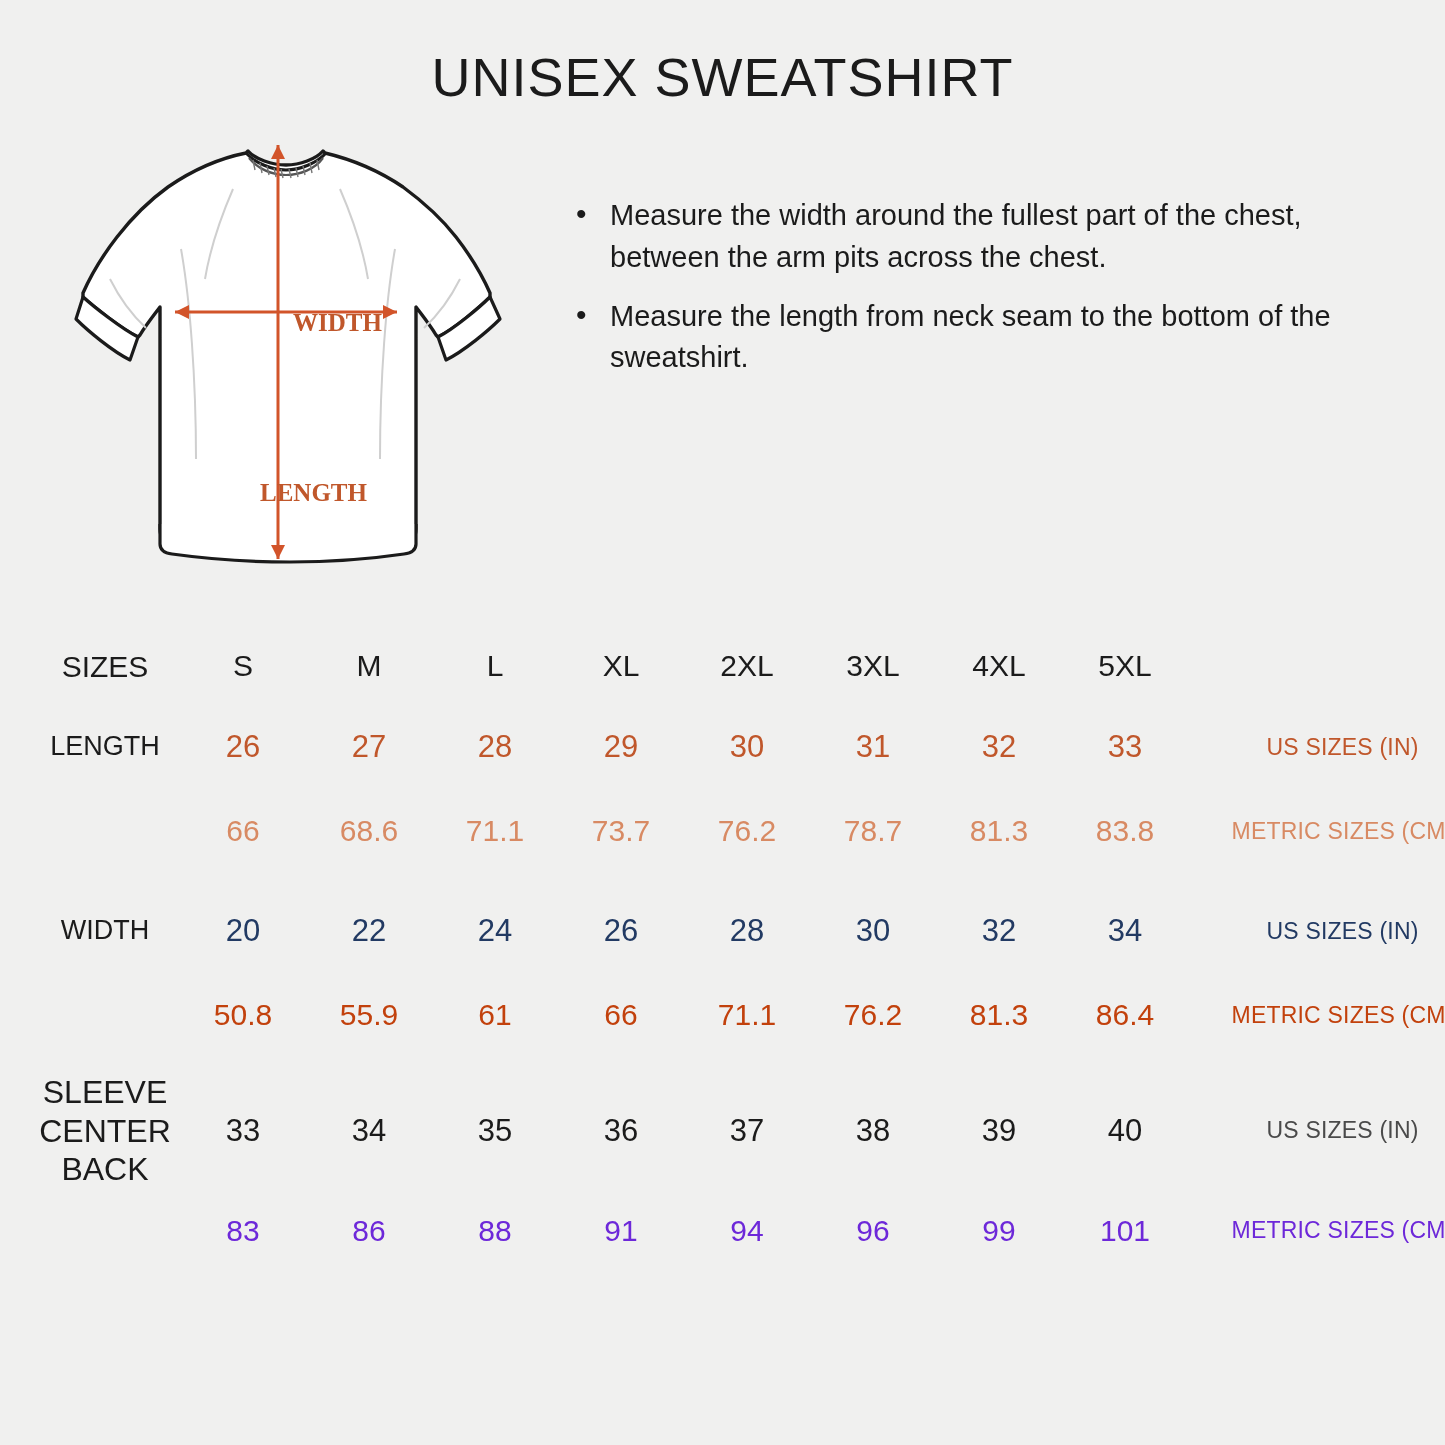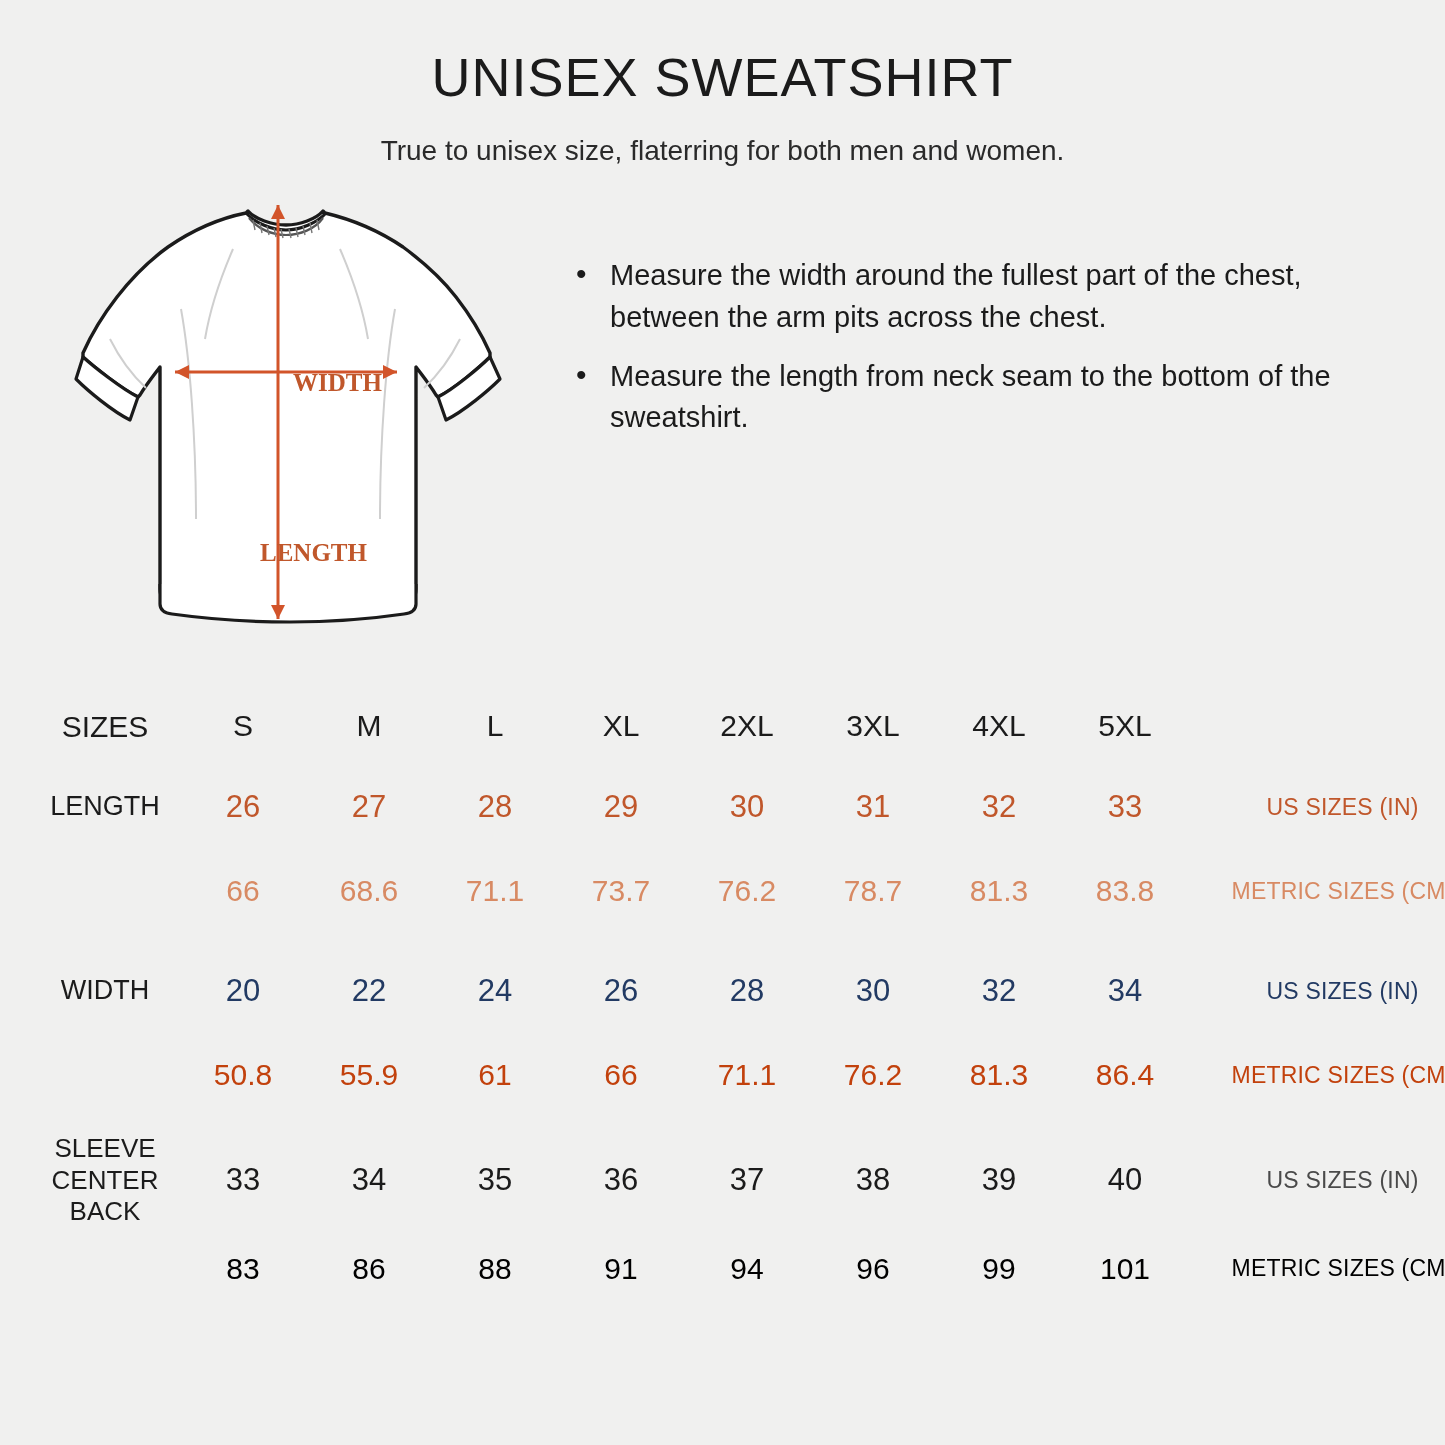--- a/index.html
+++ b/index.html
@@ -138,37 +138,36 @@
   }
 
   
   .len-in  { color: #c0572b; }
   .len-cm  { color: #d88a63; }
   .len-unit{ color: #c0572b; }
   .wid-in  { color: #223a63; }
   .wid-cm  { color: #c2410c; }
   .wid-unit{ color: #223a63; }
   .slv-in  { color: #1b1b1b; }
-  .slv-cm  { color: #000000; }
+  .slv-cm  { color: #6d28d9; }
   .slv-unit{ color: #4a4a4a; }
 
   .sleeve-label {
-    font-size: 26px;
+    font-size: 32px;
     line-height: 1.2;
   }
   .spacer-row td { height: 16px; }
 </style>
 </head>
 <body>
 
 <div class="page">
 
   <div class="header">
     <h1 class="title">UNISEX SWEATSHIRT</h1>
-    <p class="subtitle">True to unisex size, flaterring for both men and women.</p>
   </div>
 
   <div class="top">
 
     <div class="illustration">
       <svg viewBox="0 0 470 460" width="470" height="460">
 
         <path d="M118 58 C150 36 176 28 196 24 L198 22 C205 30 222 36 236 36 C250 36 266 30 273 22 L275 24 C296 29 322 37 353 58
                  C372 72 392 90 406 108 C420 126 432 146 440 164 L440 168
                  C430 178 404 200 388 208 L386 206 C380 196 372 186 366 178

